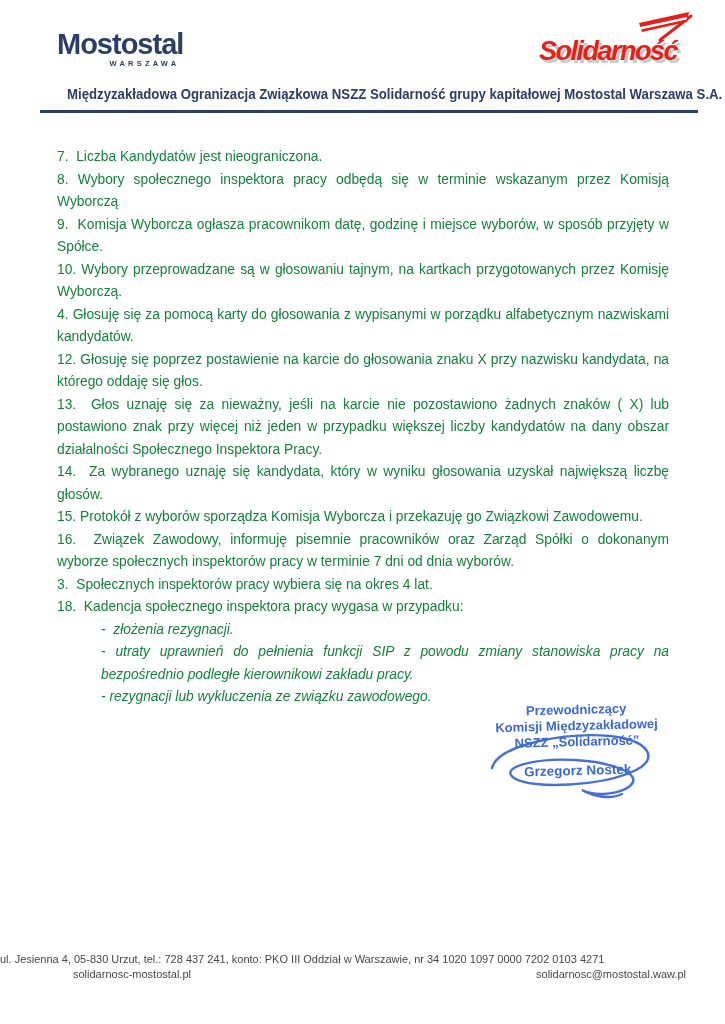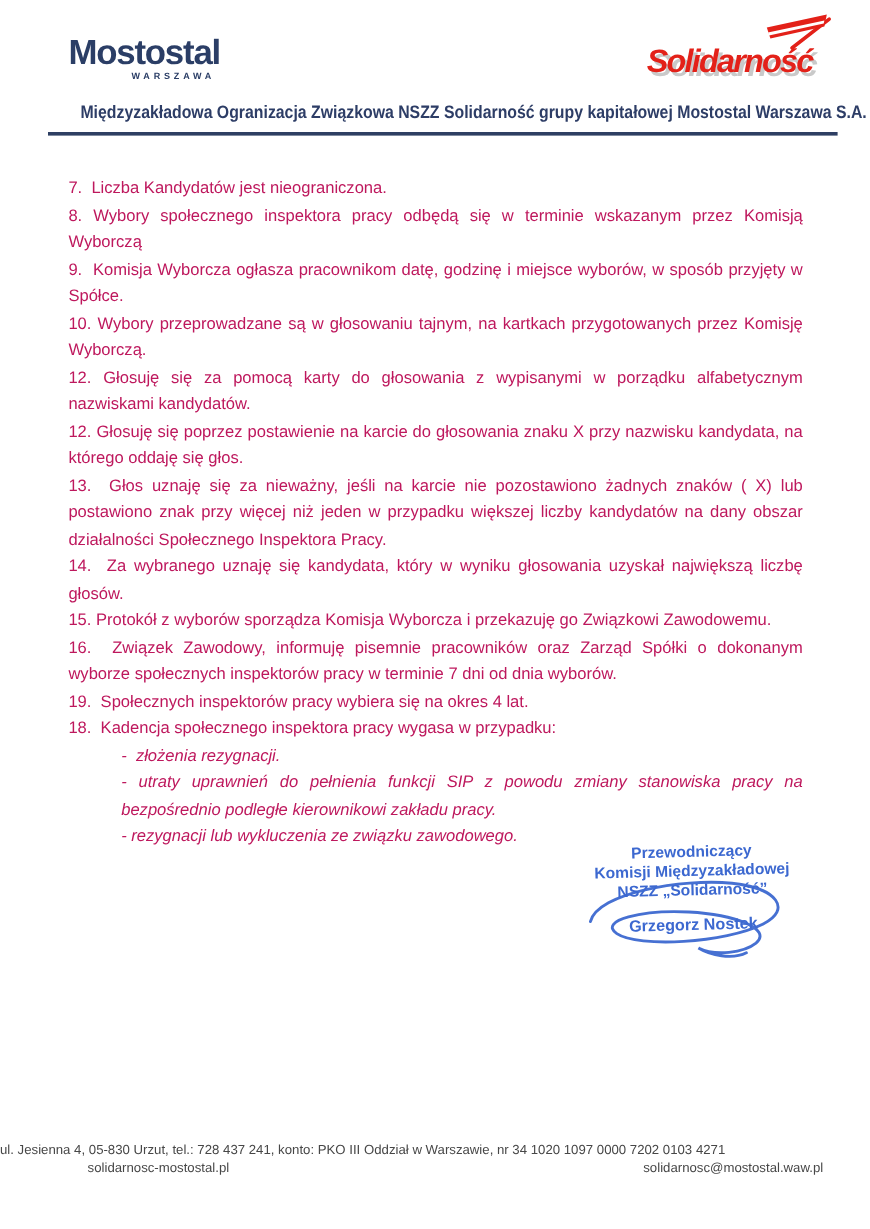--- a/index.html
+++ b/index.html
@@ -31,21 +31,21 @@
     transform:scaleX(0.88); transform-origin:0 0;
   }
   .rule {
     position:absolute; left:40px; top:110px; width:658px; height:2.5px;
     background:#2e3f63;
   }
 
   
   .doc-body {
     position:absolute; left:57px; top:146px; width:612px;
-    font-size:13.8px; line-height:22.5px; color:#be185d;
+    font-size:13.8px; line-height:22.5px; color:#15803d;
     text-align:justify;
   }
   .doc-body p { margin:0; white-space:pre-wrap; }
   .doc-body p.sub { margin-left:44px;font-style:italic; }
 
   
   .stamp {
     position:absolute; left:468px; top:702px; width:218px;
     text-align:center; color:#3c68d0; font-weight:700;
     font-size:13px; line-height:16px;
@@ -85,27 +85,27 @@
   <div class="subtitle-wrap">
     <span class="subtitle">Międzyzakładowa Ogranizacja  Związkowa NSZZ Solidarność grupy kapitałowej Mostostal Warszawa  S.A.</span>
   </div>
   <div class="rule"></div>
 
   <div class="doc-body">
     <p>7.  Liczba Kandydatów jest nieograniczona.</p>
     <p>8. Wybory społecznego inspektora pracy odbędą się w terminie wskazanym przez Komisją Wyborczą</p>
     <p>9.  Komisja Wyborcza ogłasza pracownikom datę, godzinę i miejsce wyborów, w sposób przyjęty w Spółce.</p>
     <p>10. Wybory przeprowadzane są w głosowaniu tajnym, na kartkach przygotowanych przez Komisję Wyborczą.</p>
-    <p>12. Głosuję się za pomocą karty do głosowania z wypisanymi w porządku alfabetycznym nazwiskami kandydatów.</p>
+    <p>4. Głosuję się za pomocą karty do głosowania z wypisanymi w porządku alfabetycznym nazwiskami kandydatów.</p>
     <p>12. Głosuję się poprzez postawienie na karcie do głosowania znaku X przy nazwisku kandydata, na którego oddaję się głos.</p>
     <p>13.  Głos uznaję się za nieważny, jeśli na karcie nie pozostawiono żadnych znaków ( X) lub postawiono znak przy więcej niż jeden w przypadku większej liczby kandydatów na dany obszar działalności Społecznego Inspektora Pracy.</p>
     <p>14.  Za wybranego uznaję się kandydata, który w wyniku głosowania uzyskał największą liczbę głosów.</p>
     <p>15. Protokół z wyborów sporządza Komisja Wyborcza i przekazuję go Związkowi Zawodowemu.</p>
     <p>16.  Związek Zawodowy, informuję pisemnie pracowników oraz Zarząd Spółki o dokonanym wyborze społecznych inspektorów pracy w terminie 7 dni od dnia wyborów.</p>
-    <p>19.  Społecznych inspektorów pracy wybiera się na okres 4 lat.</p>
+    <p>3.  Społecznych inspektorów pracy wybiera się na okres 4 lat.</p>
     <p>18.  Kadencja społecznego inspektora pracy wygasa w przypadku:</p>
     <p class="sub">-  złożenia rezygnacji.</p>
     <p class="sub">- utraty uprawnień do pełnienia funkcji SIP z powodu zmiany stanowiska pracy na   bezpośrednio podległe kierownikowi zakładu pracy.</p>
     <p class="sub">- rezygnacji lub wykluczenia ze związku zawodowego.</p>
   </div>
 
   <div class="stamp">
     <div>Przewodniczący</div>
     <div>Komisji  Międzyzakładowej</div>
     <div>NSZZ  „Solidarność”</div>

